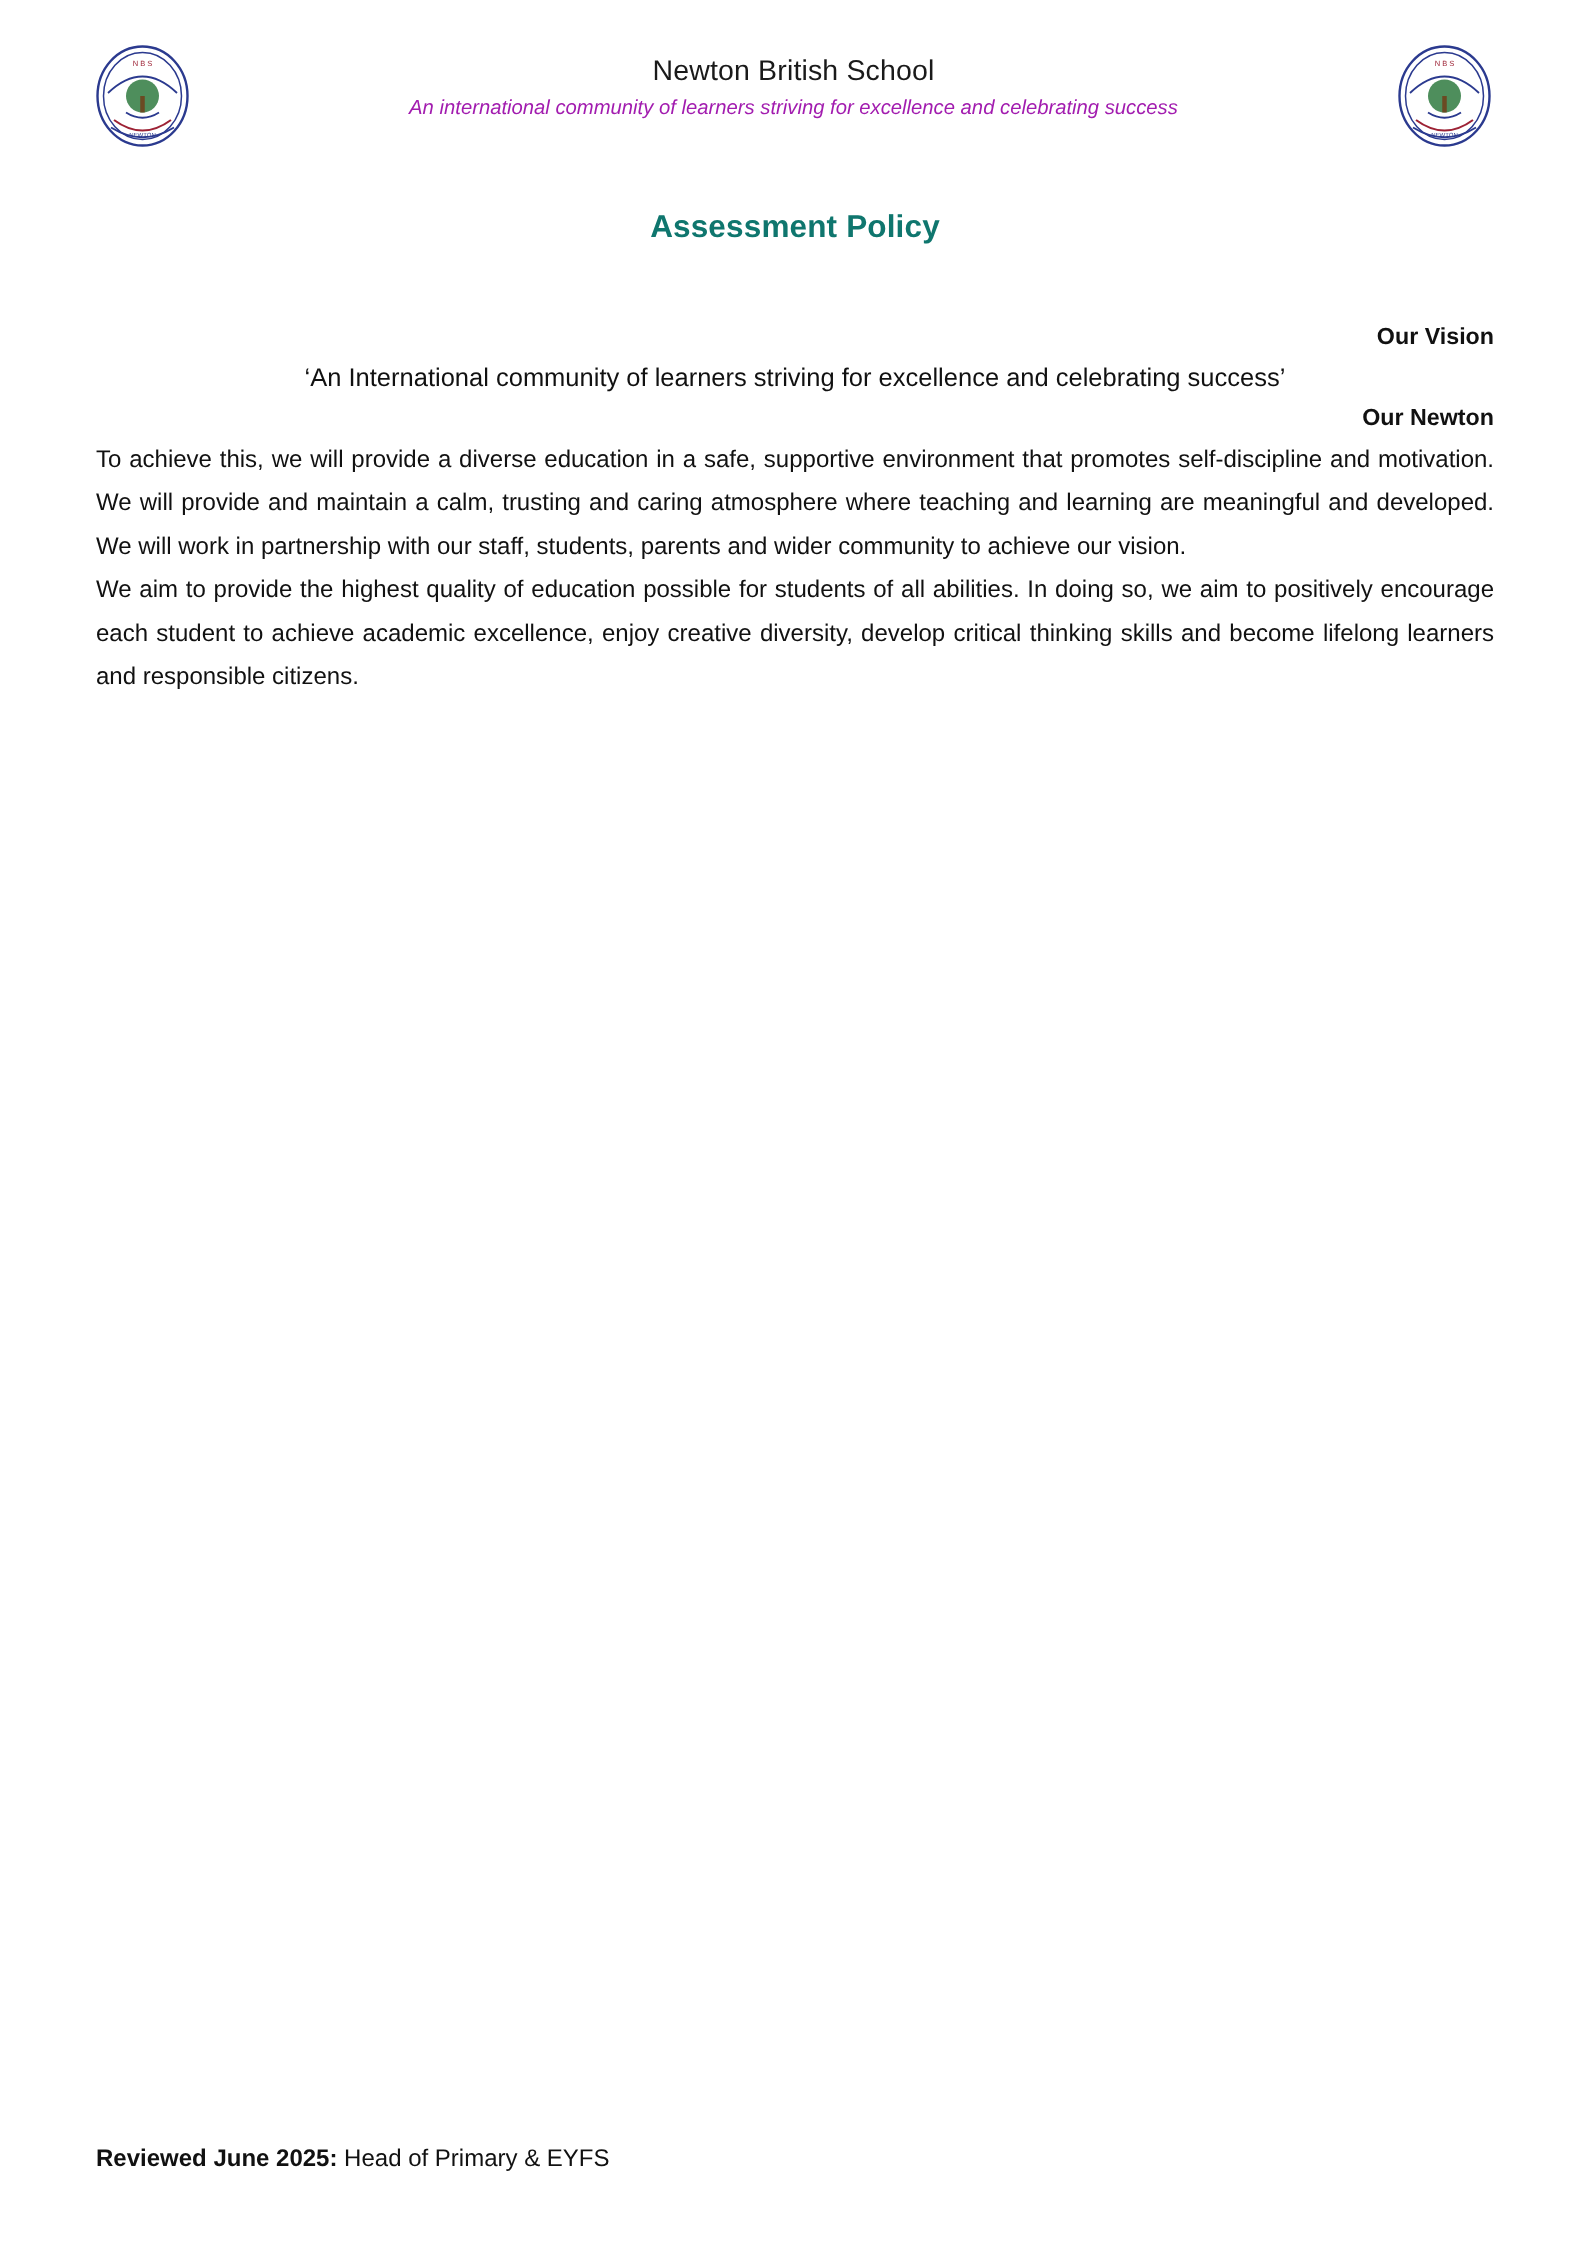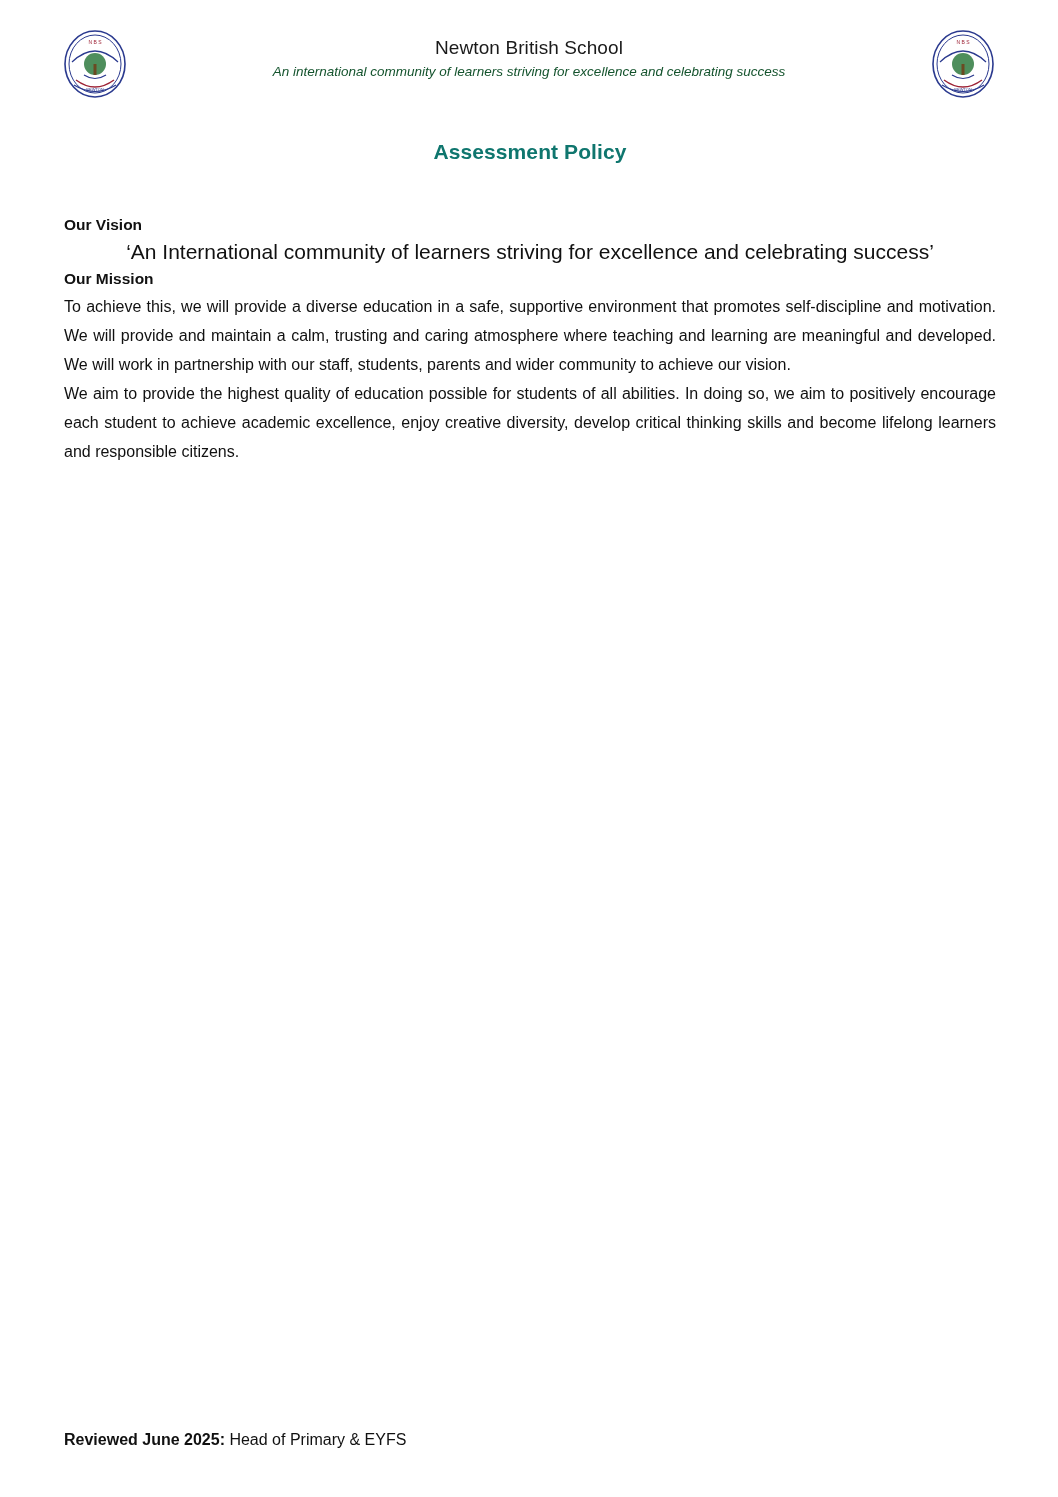--- a/index.html
+++ b/index.html
@@ -50,48 +50,48 @@
     font-size: 19px;
     line-height: 24px;
     color: #1a1a1a;
     letter-spacing: 0.1px;
   }
   .school-tagline {
     font-size: 13.5px;
     font-style: italic;
     line-height: 20px;
     margin-top: 2px;
-    color: #14532d;
+    color: #a21caf;
   }
 
   
   .content {
     position: absolute;
     left: 64px;
     right: 62px;
     top: 140px;
   }
   .doc-title {
     text-align: center;
     font-size: 21px;
     font-weight: bold;
     color: #0f766e;
     margin: 0 0 48px 0;
     letter-spacing: 0.1px;
   }
   .section-head {
-    text-align: left;
+    text-align: right;
     font-size: 15.5px;
     font-weight: bold;
     margin: 0;
     line-height: 26px;
   }
   .vision-text {
     text-align: center;
-    font-size: 21px;
+    font-size: 17px;
     line-height: 28px;
     margin: 0;
   }
   .para {
     font-size: 16px;
     line-height: 29px;
     text-align: justify;
     margin: 0;
     text-justify: inter-word;
   }
@@ -150,21 +150,21 @@
     </div>
   </div>
 
   <div class="content">
 
     <h1 class="doc-title">Assessment Policy</h1>
 
     <div class="section-head">Our Vision</div>
     <div class="vision-text">‘An International community of learners striving for excellence and celebrating success’</div>
 
-    <div class="section-head">Our Mission</div>
+    <div class="section-head">Our Newton</div>
 
     <p class="para">To achieve this, we will provide a diverse education in a safe, supportive environment that promotes self-discipline and motivation. We will provide and maintain a calm, trusting and caring atmosphere where teaching and learning are meaningful and developed. We will work in partnership with our staff, students, parents and wider community to achieve our vision.</p>
     <p class="para">We aim to provide the highest quality of education possible for students of all abilities. In doing so, we aim to positively encourage each student to achieve academic excellence, enjoy creative diversity, develop critical thinking skills and become lifelong learners and responsible citizens.</p>
 
   </div>
 
   <div class="footer">
     <div>
       <b>Reviewed June 2025:</b><span> Head of Primary &amp; EYFS</span>
     </div>

